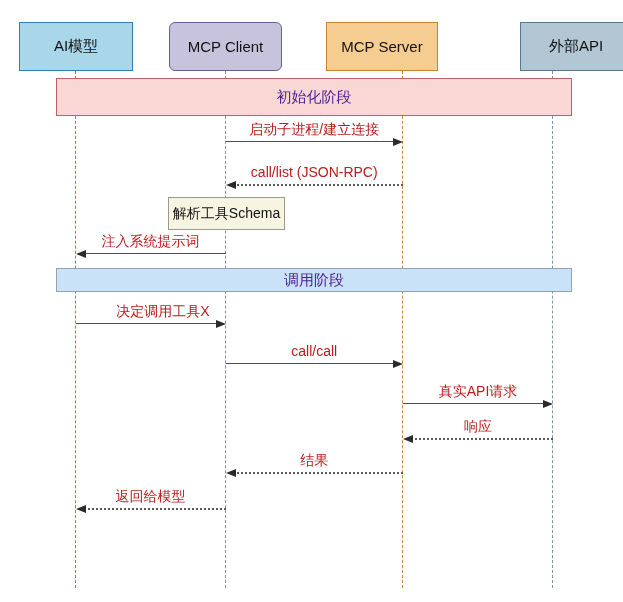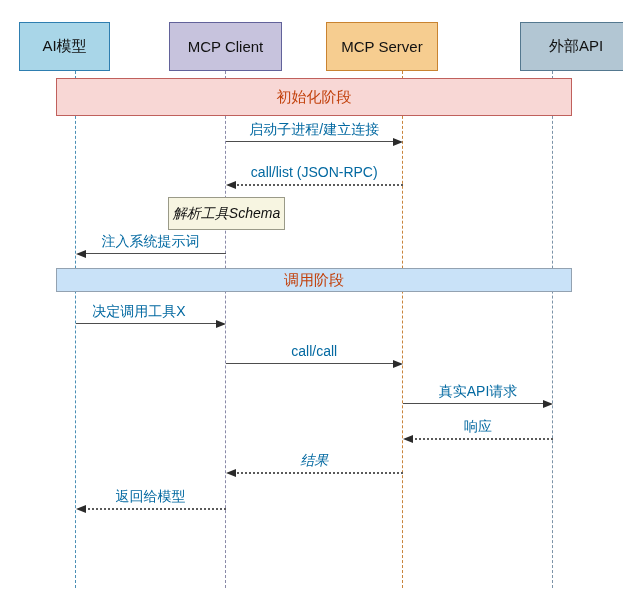--- a/index.html
+++ b/index.html
@@ -9,32 +9,32 @@
   .participant-box{
     position:absolute;top:22px;height:49px;box-sizing:border-box;
     border:1.5px solid #888;display:flex;align-items:center;justify-content:center;
     font-size:15px;color:#111;z-index:3;
   }
   .lifeline{position:absolute;width:0;z-index:0;border-left:1.6px dashed #999;}
 
   .band{
     position:absolute;left:56px;width:516px;box-sizing:border-box;
     border:1.6px solid #999;display:flex;align-items:center;justify-content:center;
-    font-size:15px;color:#c2410c;z-index:2;
+    font-size:15px;color:#4c1d95;z-index:2;
   }
 
   .note-box{
     position:absolute;box-sizing:border-box;border:1.2px solid #9a9a88;
     display:flex;align-items:center;justify-content:center;
     font-size:14px;color:#111;z-index:4;background:#f7f5e1;
   }
 
   .msg-label{
     position:absolute;height:18px;line-height:18px;text-align:center;
-    font-size:14px;color:#0369a1;z-index:2;white-space:nowrap;
+    font-size:14px;color:#b91c1c;z-index:2;white-space:nowrap;
   }
   .msg-line{position:absolute;height:0;z-index:1;}
   .msg-line.solid{border-top:1.6px solid #4d4d4d;}
   .msg-line.dotted{border-top:2px dotted #5a5a5a;}
   .arrowhead{position:absolute;width:0;height:0;z-index:2;}
   .arrowhead.right{border-top:4.5px solid transparent;border-bottom:4.5px solid transparent;border-left:10px solid #2b2b2b;}
   .arrowhead.left{border-top:4.5px solid transparent;border-bottom:4.5px solid transparent;border-right:10px solid #2b2b2b;}
 </style>
 </head>
 <body>
@@ -44,50 +44,50 @@
       <div class="lifeline" style="left: 74.7px; top: 71px; height: 517px; border-left-color: rgb(74, 143, 181);"></div>
       <div class="lifeline" style="left: 224.7px; top: 71px; height: 517px; border-left-color: rgb(138, 138, 168);"></div>
       <div class="lifeline" style="left: 402.2px; top: 71px; height: 517px; border-left-color: rgb(200, 132, 60);"></div>
       <div class="lifeline" style="left: 552.2px; top: 71px; height: 517px; border-left-color: rgb(124, 147, 168);"></div>
     </div>
   <div id="bands-layer">
       <div class="band" style="top: 78px; height: 38px; background: rgb(248, 215, 213); border-color: rgb(192, 96, 92);">初始化阶段</div>
       <div class="band" style="top: 268px; height: 24px; background: rgb(201, 226, 248); border-color: rgb(147, 162, 177);">调用阶段</div>
     </div>
   <div id="participants-layer">
-      <div class="participant-box" style="left: 19px; width: 91px; background: rgb(169, 214, 232); border-color: rgb(46, 126, 176);">AI模型</div>
-      <div class="participant-box" style="left: 169px; width: 113px; background: rgb(199, 195, 221); border-color: rgb(98, 98, 154);">MCP Client</div>
+      <div class="participant-box" style="left: 19px; width: 114px; background: rgb(169, 214, 232); border-color: rgb(46, 126, 176);">AI模型</div>
+      <div class="participant-box" style="left: 169px; width: 113px; background: rgb(199, 195, 221); border-color: rgb(98, 98, 154); border-radius: 6px;">MCP Client</div>
       <div class="participant-box" style="left: 326px; width: 112px; background: rgb(246, 205, 144); border-color: rgb(201, 131, 48);">MCP Server</div>
       <div class="participant-box" style="left: 520px; width: 112px; background: rgb(178, 198, 211); border-color: rgb(84, 120, 143);">外部API</div>
     </div>
   <div id="messages-layer">
       <div class="msg-label" style="left: 225.5px; width: 177.5px; top: 120px;">启动子进程/建立连接</div>
       <div class="msg-line solid" style="left: 225.5px; width: 169.5px; top: 141px;"></div>
       <div class="arrowhead right" style="top: 137.5px; left: 393px;"></div>
       <div class="msg-label" style="left: 225.5px; width: 177.5px; top: 163px;">call/list (JSON-RPC)</div>
       <div class="msg-line dotted" style="left: 233.5px; width: 169.5px; top: 184px;"></div>
       <div class="arrowhead left" style="top: 180.5px; left: 225.5px;"></div>
       <div class="msg-label" style="left: 75.5px; width: 150px; top: 232px;">注入系统提示词</div>
       <div class="msg-line solid" style="left: 83.5px; width: 142px; top: 253px;"></div>
       <div class="arrowhead left" style="top: 249.5px; left: 75.5px;"></div>
-      <div class="msg-label" style="left: 64px; width: 150px; top: 302px;">决定调用工具X</div>
+      <div class="msg-label" style="left: 88px; width: 150px; top: 302px;">决定调用工具X</div>
       <div class="msg-line solid" style="left: 75.5px; width: 142px; top: 323px;"></div>
       <div class="arrowhead right" style="top: 319.5px; left: 215.5px;"></div>
       <div class="msg-label" style="left: 225.5px; width: 177.5px; top: 342px;">call/call</div>
       <div class="msg-line solid" style="left: 225.5px; width: 169.5px; top: 363px;"></div>
       <div class="arrowhead right" style="top: 359.5px; left: 393px;"></div>
       <div class="msg-label" style="left: 403px; width: 150px; top: 382px;">真实API请求</div>
       <div class="msg-line solid" style="left: 403px; width: 142px; top: 403px;"></div>
       <div class="arrowhead right" style="top: 399.5px; left: 543px;"></div>
       <div class="msg-label" style="left: 403px; width: 150px; top: 417px;">响应</div>
       <div class="msg-line dotted" style="left: 411px; width: 142px; top: 438px;"></div>
       <div class="arrowhead left" style="top: 434.5px; left: 403px;"></div>
-      <div class="msg-label" style="left: 225.5px; width: 177.5px; top: 451px; font-style: italic;">结果</div>
+      <div class="msg-label" style="left: 225.5px; width: 177.5px; top: 451px;">结果</div>
       <div class="msg-line dotted" style="left: 233.5px; width: 169.5px; top: 472px;"></div>
       <div class="arrowhead left" style="top: 468.5px; left: 225.5px;"></div>
       <div class="msg-label" style="left: 75.5px; width: 150px; top: 487px;">返回给模型</div>
       <div class="msg-line dotted" style="left: 83.5px; width: 142px; top: 508px;"></div>
       <div class="arrowhead left" style="top: 504.5px; left: 75.5px;"></div>
     </div>
   <div id="notes-layer">
-      <div class="note-box" style="left: 168px; top: 197px; width: 117px; height: 33px; background: rgb(247, 245, 225); border-color: rgb(154, 154, 136); font-style: italic;">解析工具Schema</div>
+      <div class="note-box" style="left: 168px; top: 197px; width: 117px; height: 33px; background: rgb(247, 245, 225); border-color: rgb(154, 154, 136);">解析工具Schema</div>
     </div>
 </div>
 
 </body></html>

